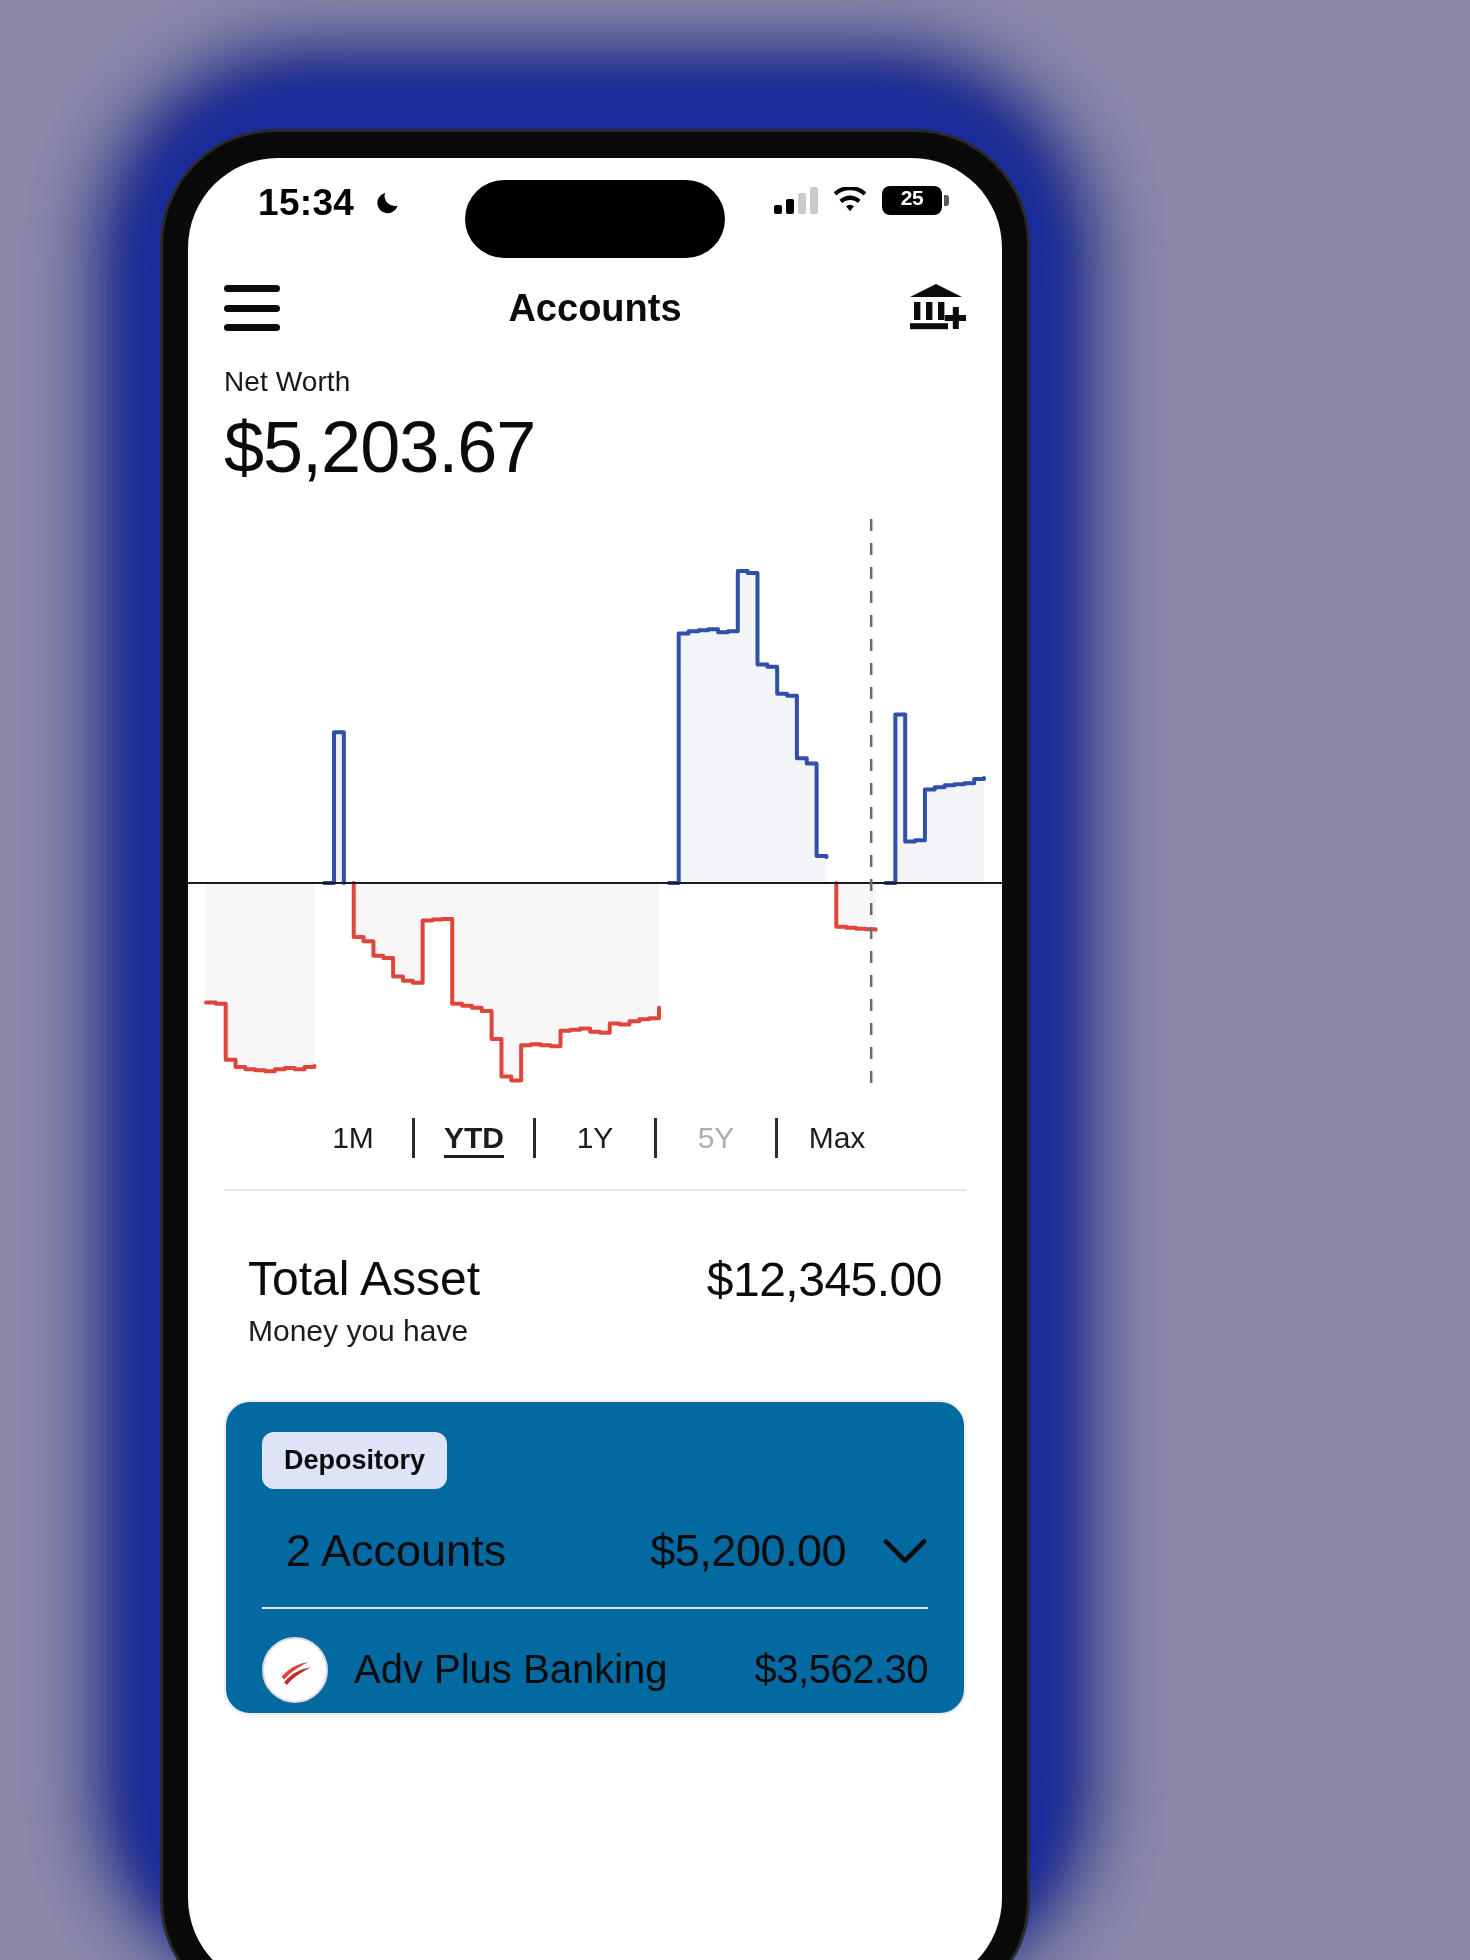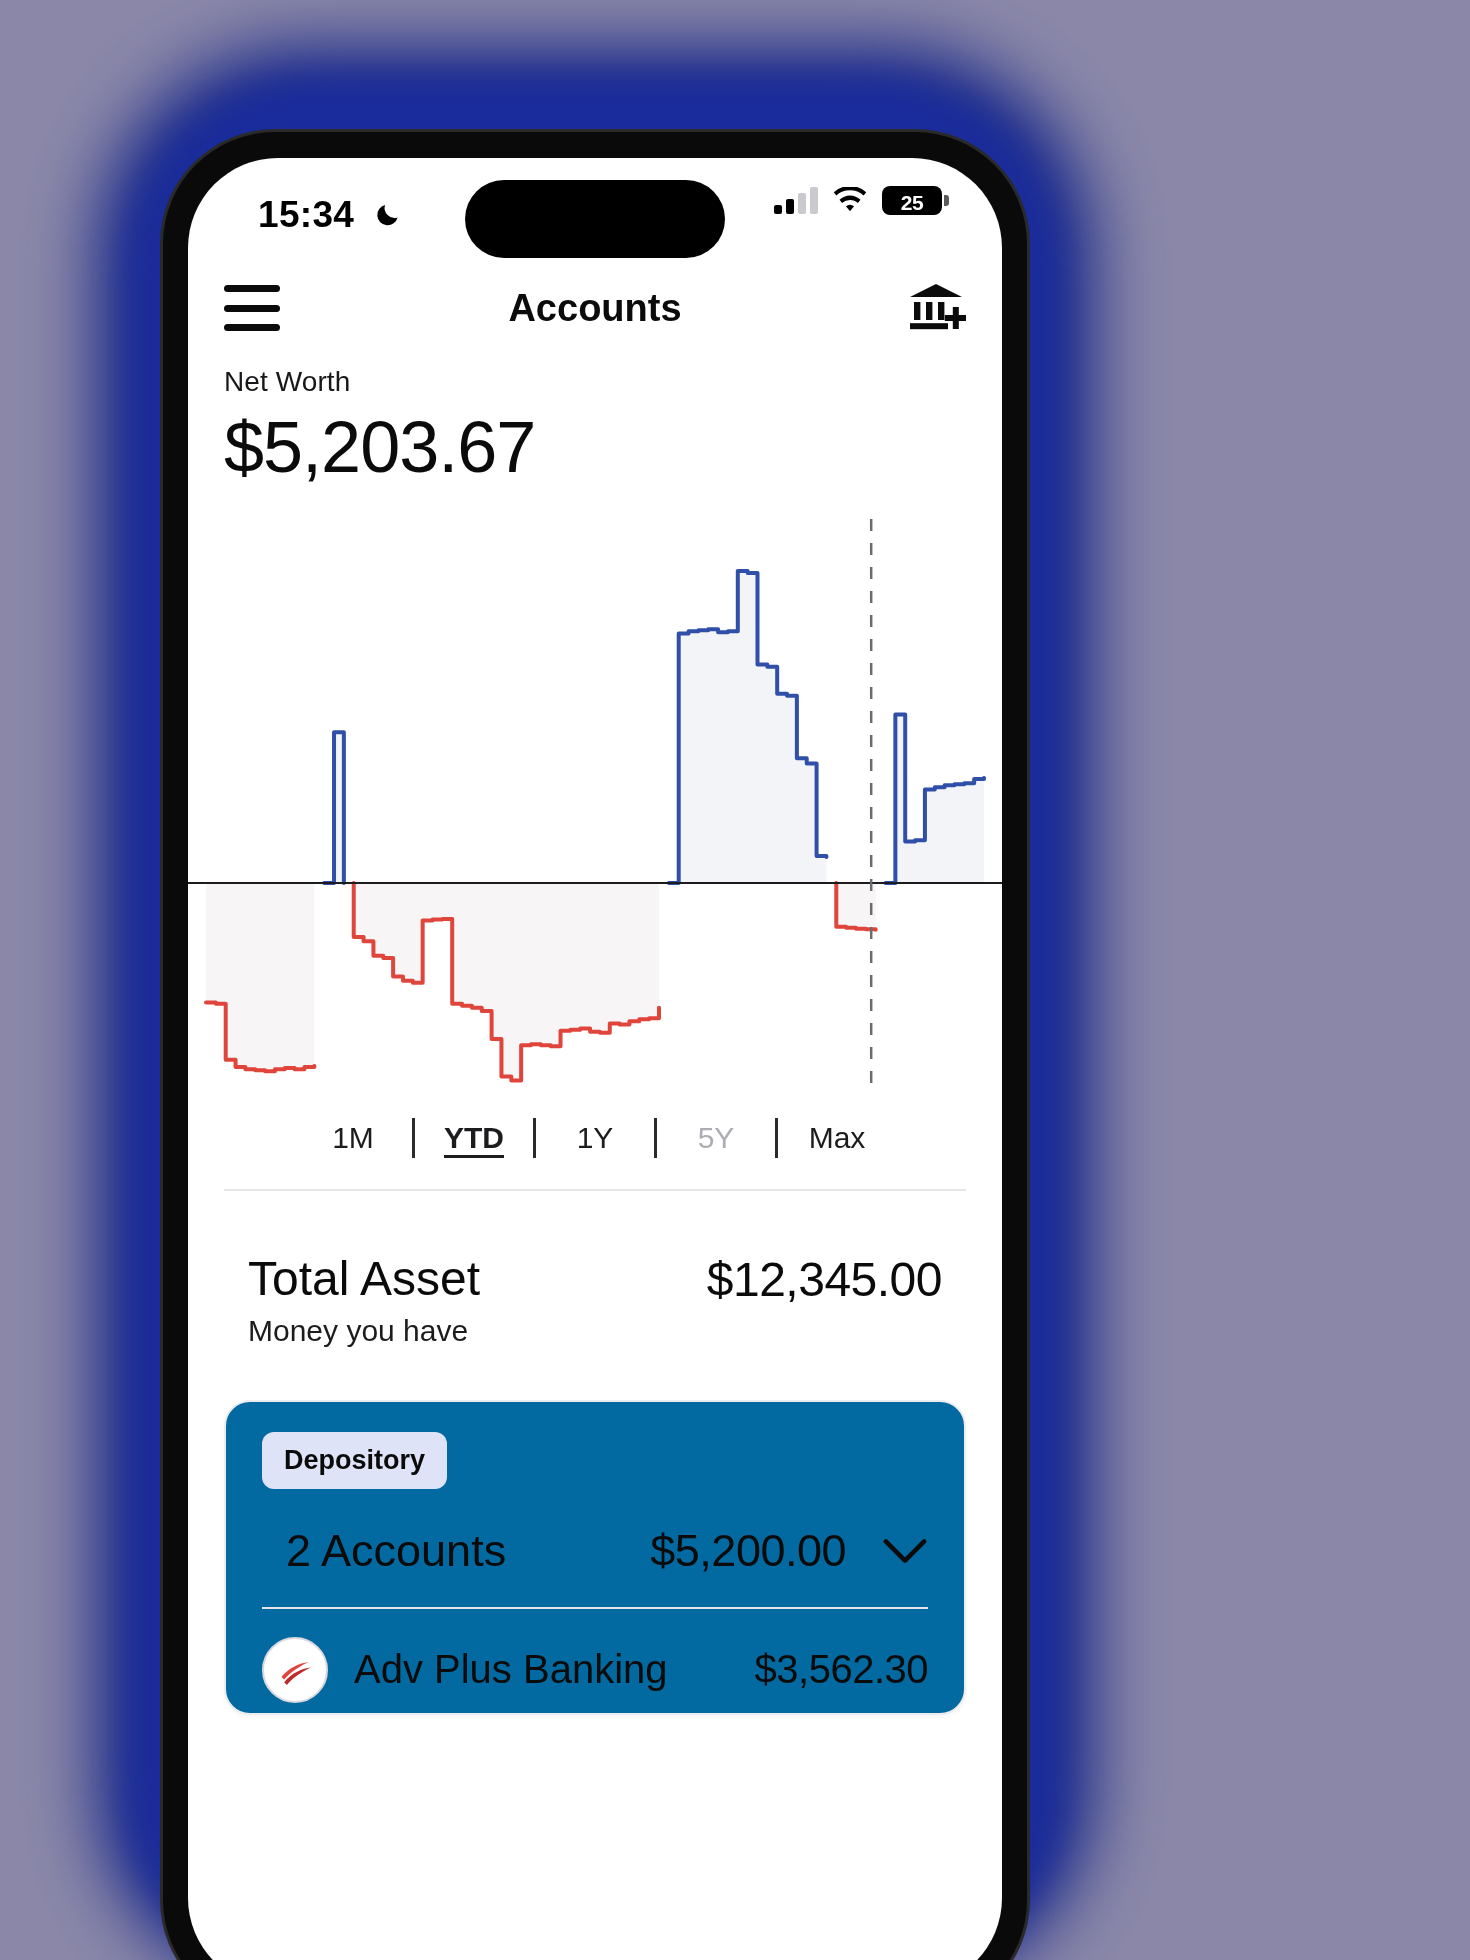--- a/index.html
+++ b/index.html
@@ -64,21 +64,21 @@
 
   
   #status-bar {
     position: relative;
     height: 104px;
     width: 100%;
   }
   #status-time-wrap {
     position: absolute;
     left: 70px;
-    top: 36px;
+    top: 24px;
     display: flex;
     align-items: center;
     gap: 20px;
   }
   #status-time {
     font-size: 37px;
     font-weight: bold;
     color: #000;
     letter-spacing: 0.3px;
   }
@@ -113,21 +113,21 @@
 
   .wifi-icon { width: 36px; height: 27px; display:block; }
 
   .battery {
     position: relative;
     width: 60px;
     height: 29px;
     border-radius: 8px;
     background: #000;
     display: flex;
-    align-items: flex-end;
+    align-items: flex-start;
     justify-content: center;
   }
   .battery::after {
     content: "";
     position: absolute;
     right: -7px;
     top: 9px;
     width: 5px;
     height: 11px;
     border-radius: 0 3px 3px 0;

